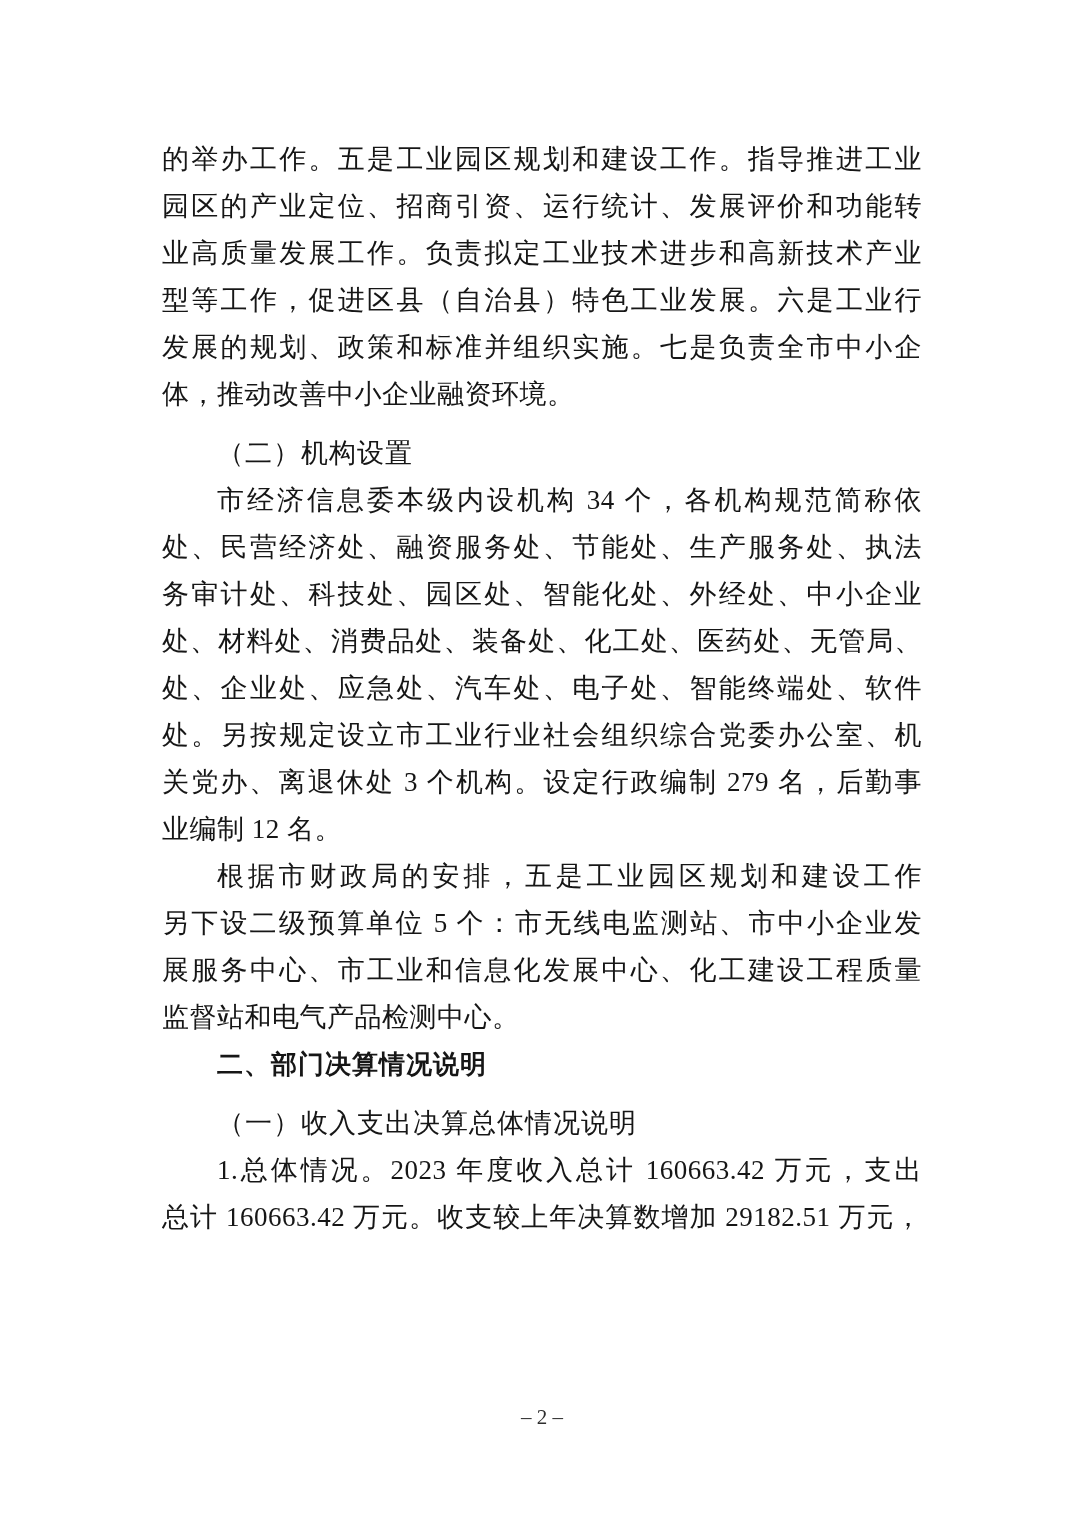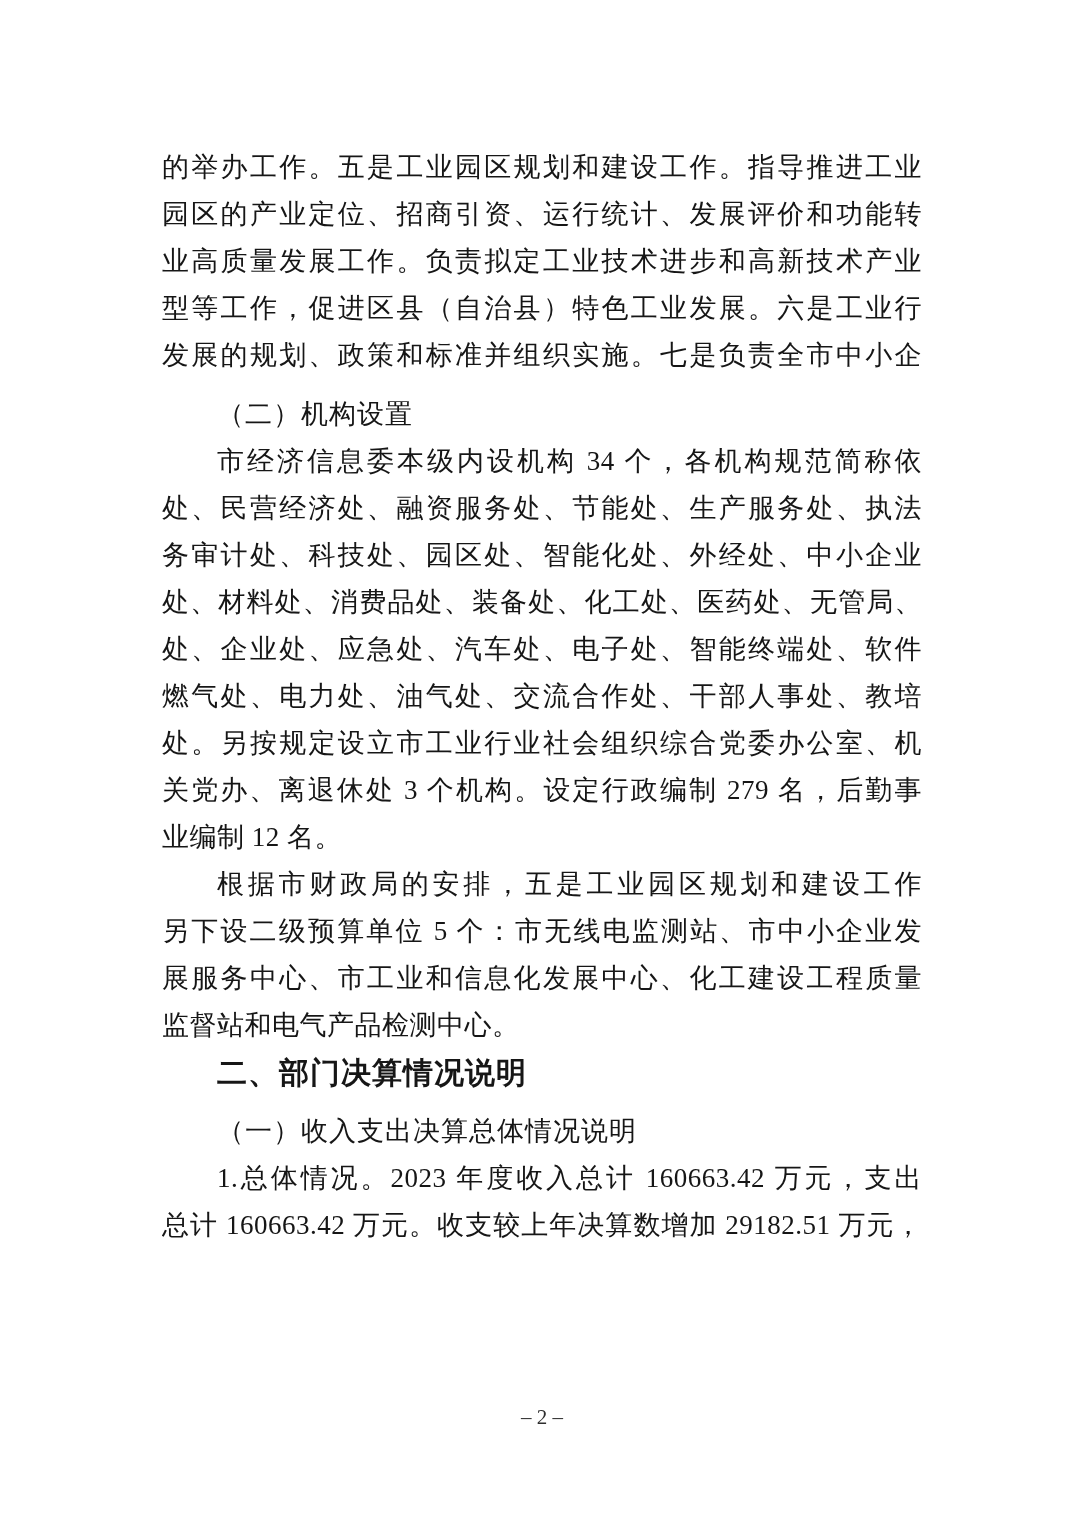--- a/index.html
+++ b/index.html
@@ -16,42 +16,42 @@
     width: 1075px;
     height: 1520px;
     background: var(--bg-color);
     color: var(--text-color);
     font-family: "Liberation Serif", "DejaVu Serif", serif;
     overflow: hidden;
   }
   .textblock {
     position: absolute;
     left: 162px;
-    top: 144px;
+    top: 136px;
     width: 760px;
   }
   .ln {
     font-size: 27px;
     line-height: 47px;
     height: 47px;
     text-align: justify;
     overflow: hidden;
     white-space: normal;
     letter-spacing: 0.5px;
   }
   .ln.fill {
     text-align-last: justify;
   }
   .ln.indent {
     text-indent: 55px;
   }
   .ln.h1 {
     font-family: "Liberation Sans", "DejaVu Sans", sans-serif;
     font-weight: 700;
-    font-size: 30px;
+    font-size: 26px;
     letter-spacing: 1px;
   }
   .ln.h2 {
     font-weight: 400;
     letter-spacing: 1px;
     margin-top: 12px;
   }
   .footer {
     position: absolute;
     left: 162px;
@@ -66,27 +66,27 @@
 </head>
 <body>
 
 <div class="page">
   <main class="textblock">
     <div class="ln fill">的举办工作。五是工业园区规划和建设工作。指导推进工业</div>
     <div class="ln fill">园区的产业定位、招商引资、运行统计、发展评价和功能转</div>
     <div class="ln fill">业高质量发展工作。负责拟定工业技术进步和高新技术产业</div>
     <div class="ln fill">型等工作，促进区县（自治县）特色工业发展。六是工业行</div>
     <div class="ln fill">发展的规划、政策和标准并组织实施。七是负责全市中小企</div>
+    <div class="ln">体，推动改善中小企业融资环境。</div>
     <div class="ln indent h2">（二）机构设置</div>
     <div class="ln indent fill">市经济信息委本级内设机构 34 个，各机构规范简称依</div>
     <div class="ln fill">处、民营经济处、融资服务处、节能处、生产服务处、执法</div>
     <div class="ln fill">务审计处、科技处、园区处、智能化处、外经处、中小企业</div>
     <div class="ln fill">处、材料处、消费品处、装备处、化工处、医药处、无管局、</div>
     <div class="ln fill">处、企业处、应急处、汽车处、电子处、智能终端处、软件</div>
-    <div class="ln fill">燃气处、电力处、油气处、交流合作处、干部人事处、教培</div>
     <div class="ln fill">处。另按规定设立市工业行业社会组织综合党委办公室、机</div>
     <div class="ln fill">关党办、离退休处 3 个机构。设定行政编制 279 名，后勤事</div>
     <div class="ln">业编制 12 名。</div>
     <div class="ln indent fill">根据市财政局的安排，五是工业园区规划和建设工作</div>
     <div class="ln fill">另下设二级预算单位 5 个：市无线电监测站、市中小企业发</div>
     <div class="ln fill">展服务中心、市工业和信息化发展中心、化工建设工程质量</div>
     <div class="ln">监督站和电气产品检测中心。</div>
     <div class="ln indent h1">二、部门决算情况说明</div>
     <div class="ln indent h2">（一）收入支出决算总体情况说明</div>
     <div class="ln indent fill">1.总体情况。2023 年度收入总计 160663.42 万元，支出</div>

